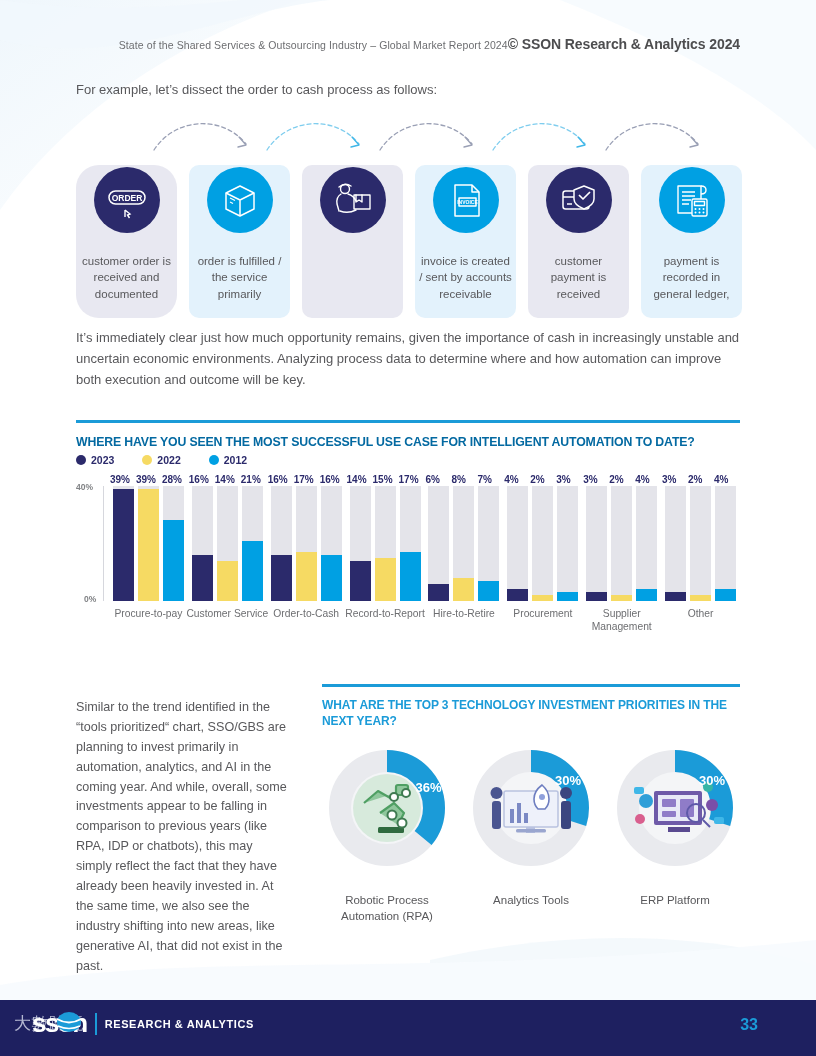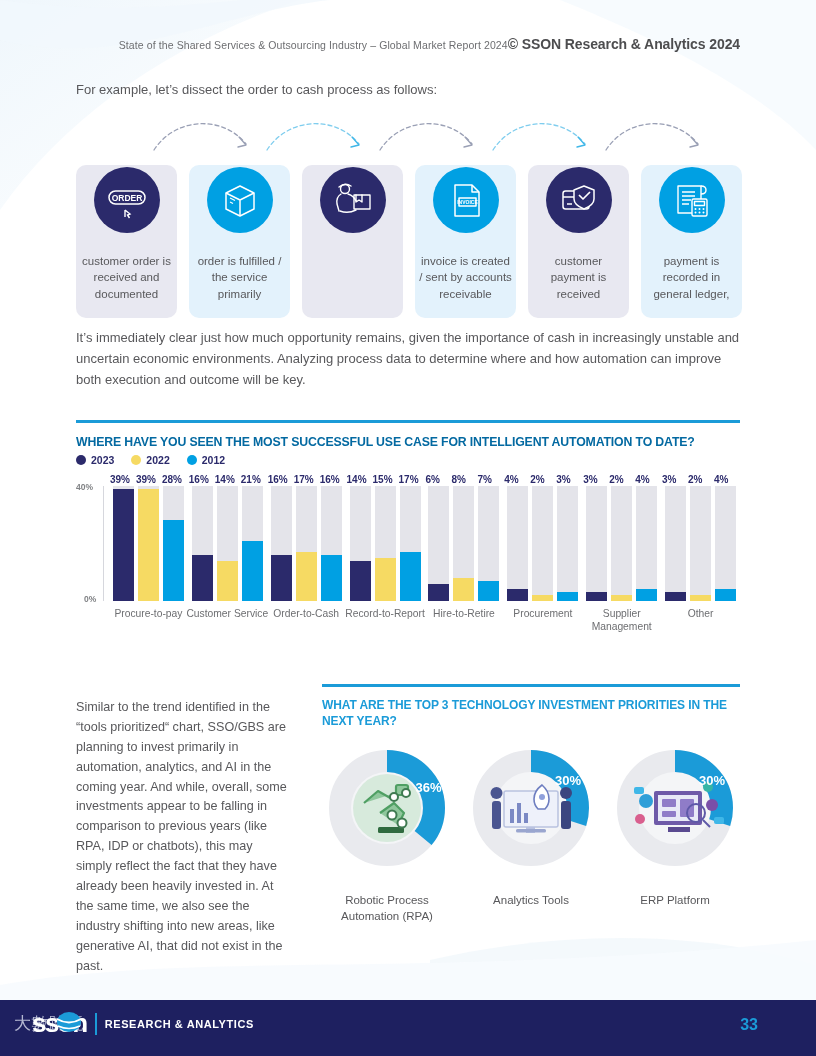--- a/index.html
+++ b/index.html
@@ -55,21 +55,21 @@
     font-size:13px; line-height:1.62; color:#58585b;
   }
 
   
   .chart-block { position:absolute; top:420px; left:76px; width:664px; }
   .rule { height:3px; background:#1b9bd8; width:100%; }
   .chart-title {
     margin-top:12px; font-size:12.3px; font-weight:bold; color:#0369a1;
     letter-spacing:-.15px;
   }
-  .legend { margin-top:5px; display:flex; gap:17px; align-items:flex-start; }
+  .legend { margin-top:5px; display:flex; gap:28px; align-items:flex-start; }
   .legend-item { display:flex; align-items:center; gap:5px; }
   .dot { width:10px; height:10px; border-radius:50%; display:inline-block; }
   .legend-lbl { font-size:10.5px; color:#2b2a6b; font-weight:600; }
 
   .plot { position:relative; margin-top:8px; height:175px; width:664px; }
   .ylabel {
     position:absolute; left:0; font-size:8.5px; color:#808285; font-weight:600;
   }
   .yaxis-line { position:absolute; left:27px; top:12px; width:1px; height:115px; background:#d6d7dd; }
   .groups { position:absolute; left:33px; top:0; right:0; height:175px; display:flex; }
@@ -172,21 +172,21 @@
       </g>
       <g fill="none" stroke-width="1.3" stroke-linecap="round" stroke-linejoin="round">
         <path d="M163,19 L170,27 L162,29" stroke="#9aa0b5"></path>
         <path d="M276,19 L283,27 L275,29" stroke="#3fb7e8"></path>
         <path d="M389,19 L396,27 L388,29" stroke="#9aa0b5"></path>
         <path d="M502,19 L509,27 L501,29" stroke="#3fb7e8"></path>
         <path d="M615,19 L622,27 L614,29" stroke="#9aa0b5"></path>
       </g>
     </svg>
 
-    <div class="flow-card gray" style="left:0px;">
+    <div class="flow-card gray" style="left:0px;border-radius:23px;">
       <div class="flow-badge">
         <svg class="badge-svg" viewBox="0 0 70 70">
           <circle cx="35" cy="35" r="33" fill="#2b2a6b"></circle>
           <g stroke="#fff" fill="none" stroke-width="1.5">
             <rect x="17" y="26" width="36" height="13" rx="6.5"></rect>
             <path d="M33 45 l0 7 M33 45 l5 4 l-2.5 1 l2 3" stroke-width="1.4"></path>
           </g>
           <text x="35" y="36" font-size="8.5" font-weight="bold" fill="#fff" text-anchor="middle" font-family="Liberation Sans, sans-serif">ORDER</text>
         </svg>
       </div>

